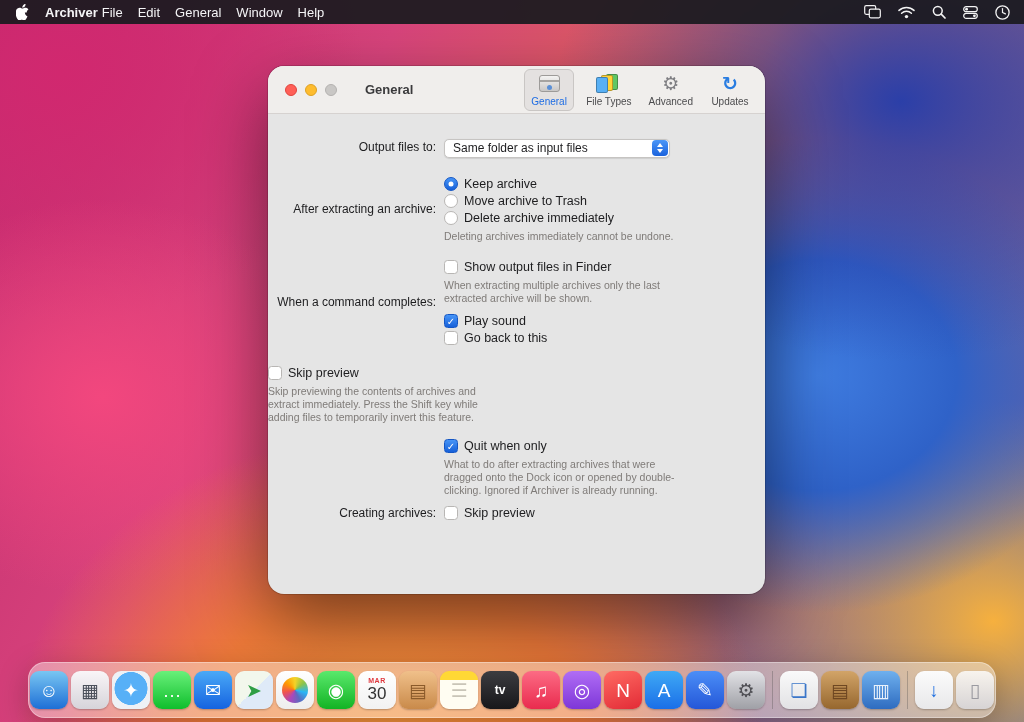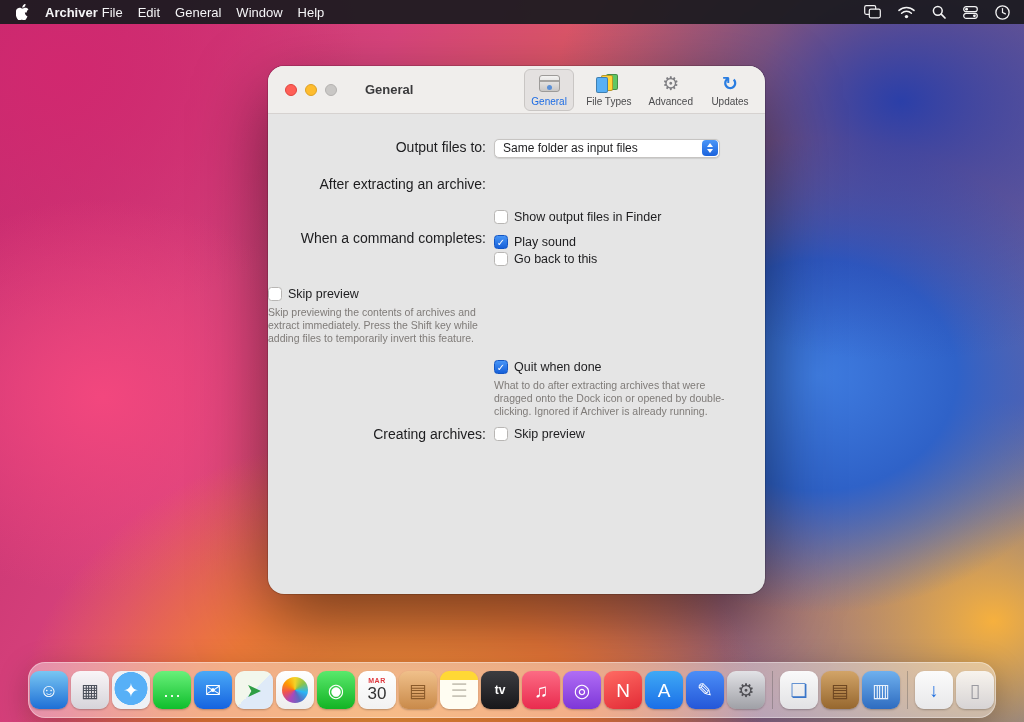--- a/index.html
+++ b/index.html
@@ -76,22 +76,22 @@
 
   
   .content { padding-bottom:8px; }
   .frow { display:flex;align-items:center; }
   .frow.output   { margin-top:24px; align-items:center; }
   .frow.extract  { margin-top:18px; }
   .frow.completes{ margin-top:16px; }
   .frow.dragdrop { margin-top:18px; }
   .frow.quit     { margin-top:14px; }
   .frow.creating { margin-top:8px; }
-  .flabel { width:226px; text-align:right; padding-right:8px;
-    font-size:14px; color:#1d1d1f; line-height:17px; flex:none; }
+  .flabel { width:176px; text-align:right; padding-right:8px;
+    font-size:12px; color:#1d1d1f; line-height:17px; flex:none; }
   .fctl { flex:1; }
   .opt-row { display:flex; align-items:center; gap:6px; height:17px; cursor:default; }
   .opt-label { font-size:12.5px; color:#1d1d1f; }
   .radio { width:14px; height:14px; border-radius:50%; background:#fff;
     border:1px solid #b8b6b4; flex:none; position:relative; }
   .radio.on { background:linear-gradient(180deg,#4795f7,#1660d9); border-color:#1456c4; }
   .radio.on::after { content:""; position:absolute; left:50%; top:50%; width:5px; height:5px;
     transform:translate(-50%,-50%); border-radius:50%; background:#fff; }
   .checkbox { width:14px; height:14px; border-radius:3.5px; background:#fff;
     border:1px solid #b8b6b4; flex:none; display:flex; align-items:center; justify-content:center;
@@ -237,29 +237,45 @@
           <span class="popup-arrows">
               <i class="up"></i>
               <i class="dn"></i>
             </span>
         </div>
       </div>
     </div>
 
     <div class="frow extract">
       <div class="flabel">After extracting an archive:</div>
+      <div class="fctl">
+        <div class="opt-row">
+          <span class="radio on"></span>
+          <span class="opt-label">Keep archive</span>
+        </div>
+        <div class="opt-row">
+          <span class="radio"></span>
+          <span class="opt-label">Move archive to Trash</span>
+        </div>
+        <div class="opt-row">
+          <span class="radio"></span>
+          <span class="opt-label">Delete archive immediately</span>
+        </div>
+        <div class="caption">Deleting archives immediately cannot be undone.</div>
+      </div>
     </div>
 
     <div class="frow completes">
       <div class="flabel">When a command completes:</div>
       <div class="fctl">
         <div class="opt-row">
           <span class="checkbox"></span>
           <span class="opt-label">Show output files in Finder</span>
         </div>
+        <div class="caption">When extracting multiple archives only the last extracted archive will be shown.</div>
         <div class="opt-row" style="margin-top:8px;">
           <span class="checkbox on"></span>
           <span class="opt-label">Play sound</span>
         </div>
         <div class="opt-row">
           <span class="checkbox"></span>
           <span class="opt-label">Go back to this</span>
         </div>
       </div>
     </div>
@@ -272,21 +288,21 @@
         </div>
         <div class="caption">Skip previewing the contents of archives and extract immediately. Press the Shift key while adding files to temporarily invert this feature.</div>
       </div>
     </div>
 
     <div class="frow quit">
       <div class="flabel"></div>
       <div class="fctl">
         <div class="opt-row">
           <span class="checkbox on"></span>
-          <span class="opt-label">Quit when done</span>
+          <span class="opt-label">Quit when only</span>
         </div>
         <div class="caption">What to do after extracting archives that were dragged onto the Dock icon or opened by double-clicking. Ignored if Archiver is already running.</div>
       </div>
     </div>
 
     <div class="frow creating">
       <div class="flabel">Creating archives:</div>
       <div class="fctl">
         <div class="opt-row">
           <span class="checkbox"></span>

